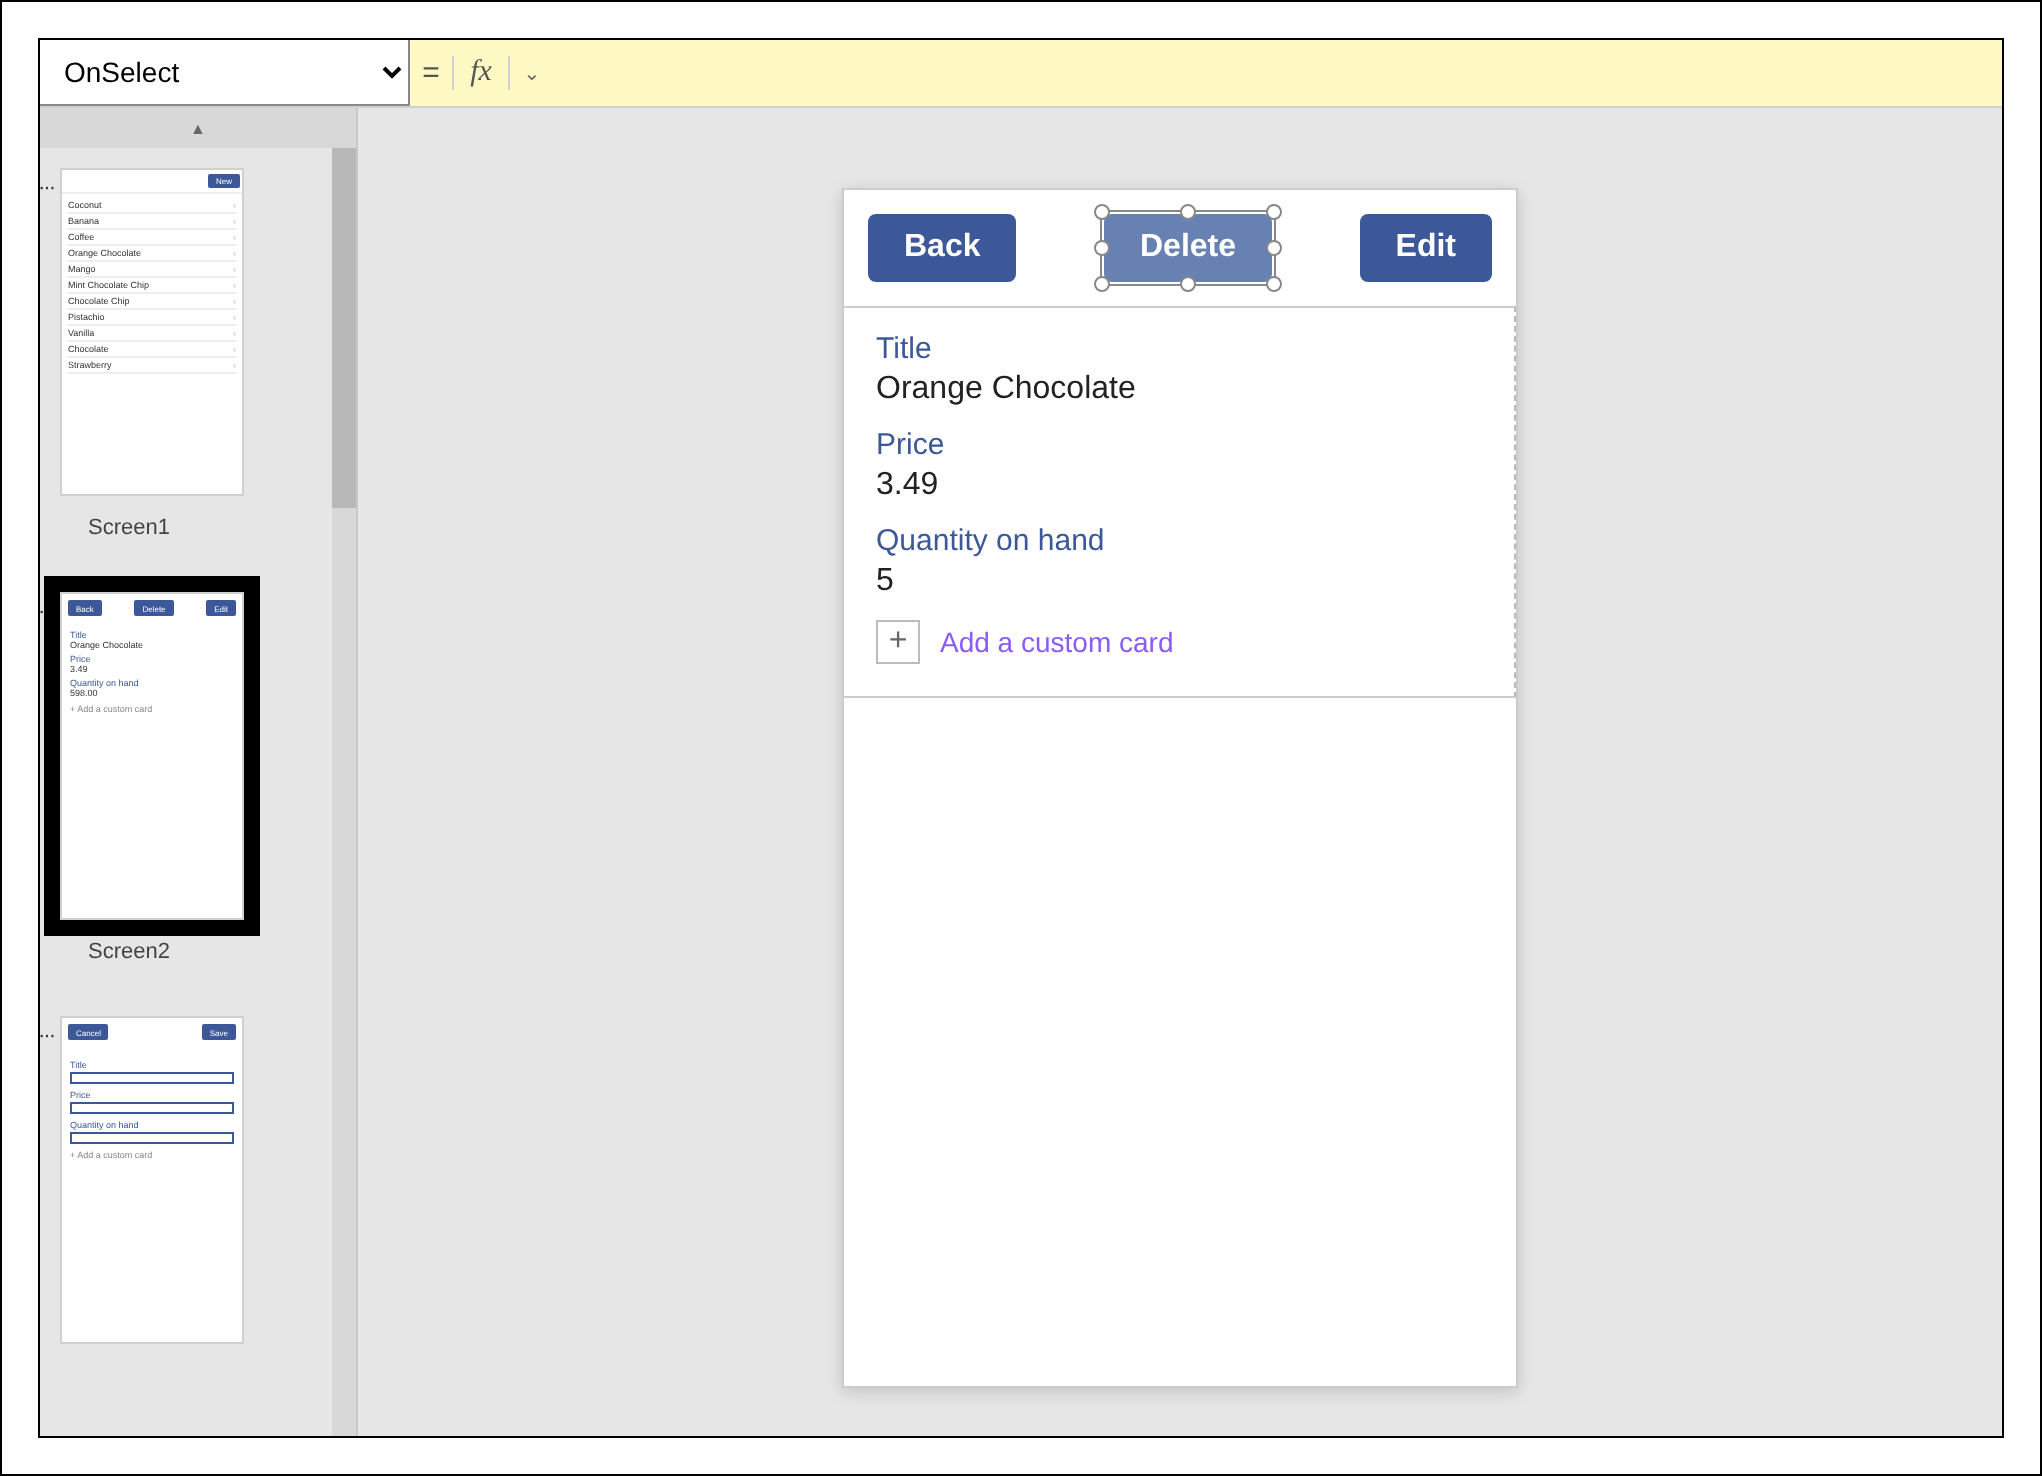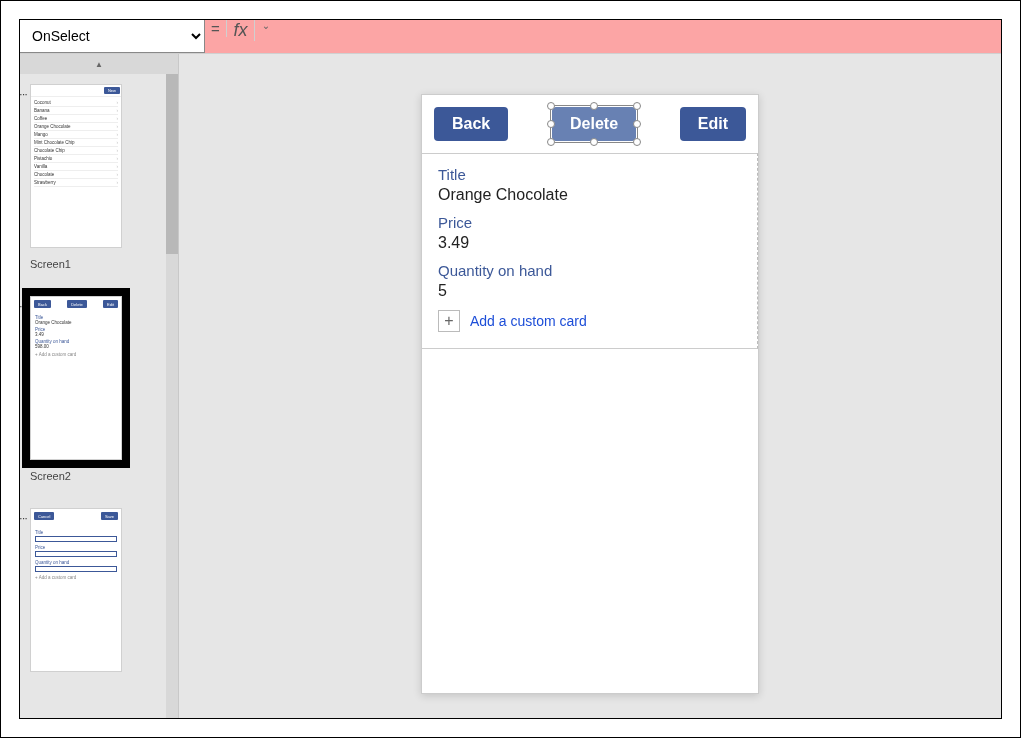--- a/index.html
+++ b/index.html
@@ -21,22 +21,22 @@
     width: 100%;
     height: 100%;
     border: 1px solid #000;
     background: #e6e6e6;
     display: flex;
     flex-direction: column;
   }
   
   .formula-bar {
     display: flex;
-    align-items: flex-start;
-    background: #fca5a5;
+    align-items: center;
+    background: #fef9c3;
     border-bottom: 1px solid #d0d0d0;
     height: 34px;
   }
   .property-select {
     width: 185px;
     height: 100%;
     border: 1px solid #888;
     border-top: none;
     border-left: none;
     font-size: 14px;
@@ -50,25 +50,25 @@
     justify-content: center;
     font-size: 15px;
     color: #555;
     border-right: 1px solid #d0d0d0;
   }
   .fx {
     width: 28px;
     display: flex;
     align-items: center;
     justify-content: center;
-    font-size: 18px;
+    font-size: 15px;
     font-style: italic;
     color: #555;
     border-right: 1px solid #d0d0d0;
-    font-family: Liberation Sans, sans-serif;
+    font-family: Liberation Serif, serif;
   }
   .formula-input {
     flex: 1;
     border: none;
     font-family: Consolas, monospace;
     font-size: 14px;
     padding: 0 10px;
     color: #333;
     outline: none;
   }
@@ -145,21 +145,21 @@
   }
   .thumb.selected {
     outline: 8px solid #000;
     outline-offset: 0;
     width: 92px;
   }
   .thumb-label {
     font-size: 11px;
     color: #444;
     margin-top: 10px;
-    margin-left: 0;
+    margin-left: 14px;
   }
   
   .t1-header {
     height: 12px;
     background: #fff;
     border-bottom: 1px solid #eee;
     display: flex;
     justify-content: flex-end;
     align-items: center;
     padding: 0 1px;
@@ -309,21 +309,21 @@
   .plus-box {
     width: 22px; height: 22px;
     border: 1px solid #bbb;
     display: flex;
     align-items: center;
     justify-content: center;
     font-size: 16px;
     color: #666;
   }
   .add-text {
-    color: #1d4ed8;
+    color: #8b5cf6;
     font-size: 14px;
     text-align: center;
   }
 </style>
 </head>
 <body>
 
 <div class="outer">
   <div class="outer-inner">
 

